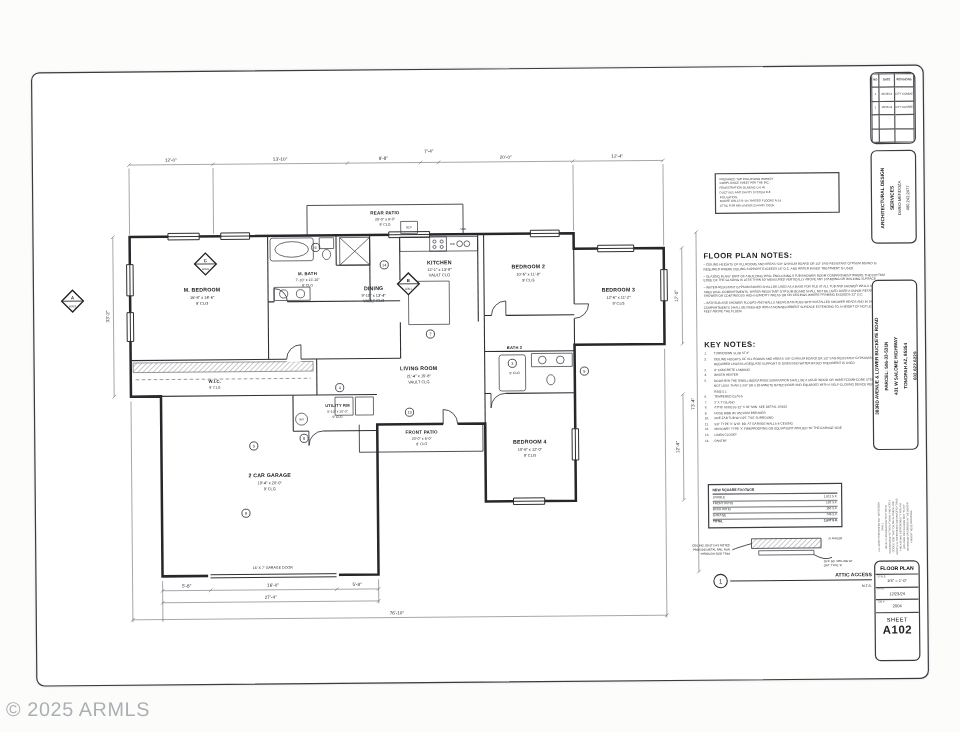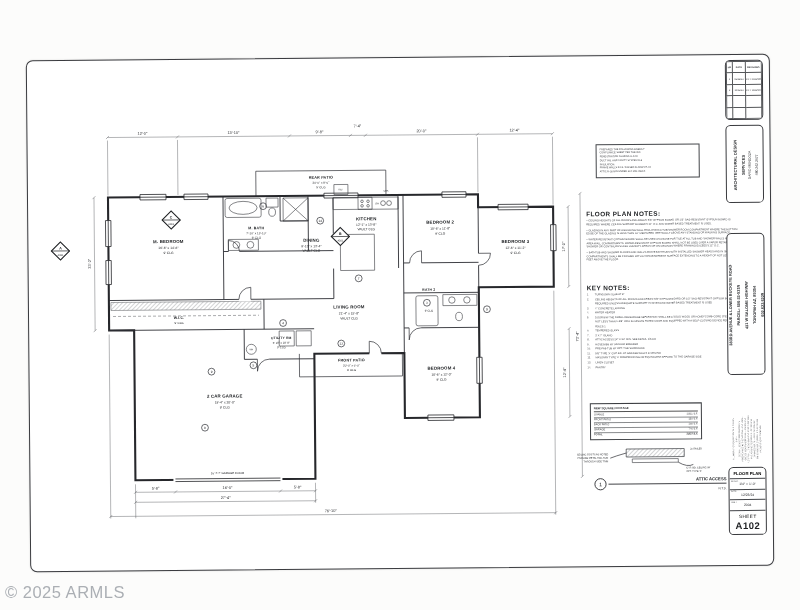--- a/index.html
+++ b/index.html
@@ -508,21 +508,21 @@
           <div>ACCORDANCE W/ THE NATIONAL AND LOCAL</div>
           <div>CODES. CONTRACTOR SHALL CHECK AND</div>
           <div>VERIFY ALL DIMENSIONS AND SPECIFICATIONS</div>
           <div>AND ASSUME RESPONSIBILITY FOR ANY</div>
           <div>DAMAGES OR FAILURES DUE TO ANY</div>
           <div>OMISSIONS OR ERRORS IN THE DESIGN</div>
           <div>AND/OR THESE DRAWINGS</div>
         </div>
     </div>
 
-    <div class="rbox tb" style="left:698px;top:412px;width:38px;height:68px;">
+    <div class="rbox tb" style="left:698px;top:412px;width:38px;height:84px;">
       <div class="tb-title">FLOOR PLAN</div>
       <div class="tb-row">
         <span class="tb-lbl">SCALE:</span>
         <span class="tb-val">1/4" = 1'-0"</span>
       </div>
       <div class="tb-row">
         <span class="tb-lbl">DATE:</span>
         <span class="tb-val">12/23/24</span>
       </div>
       <div class="tb-row">

